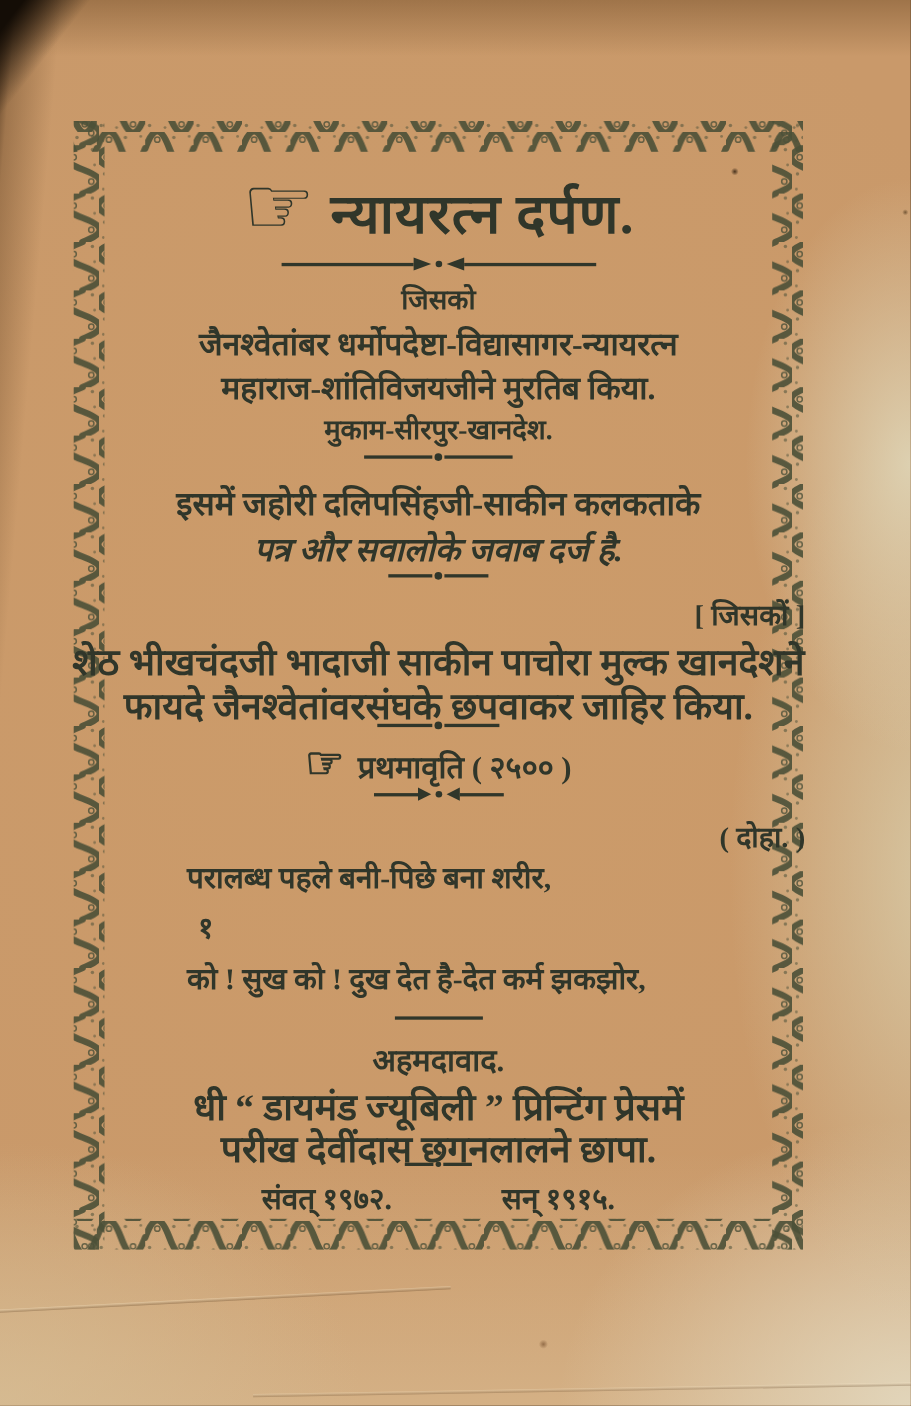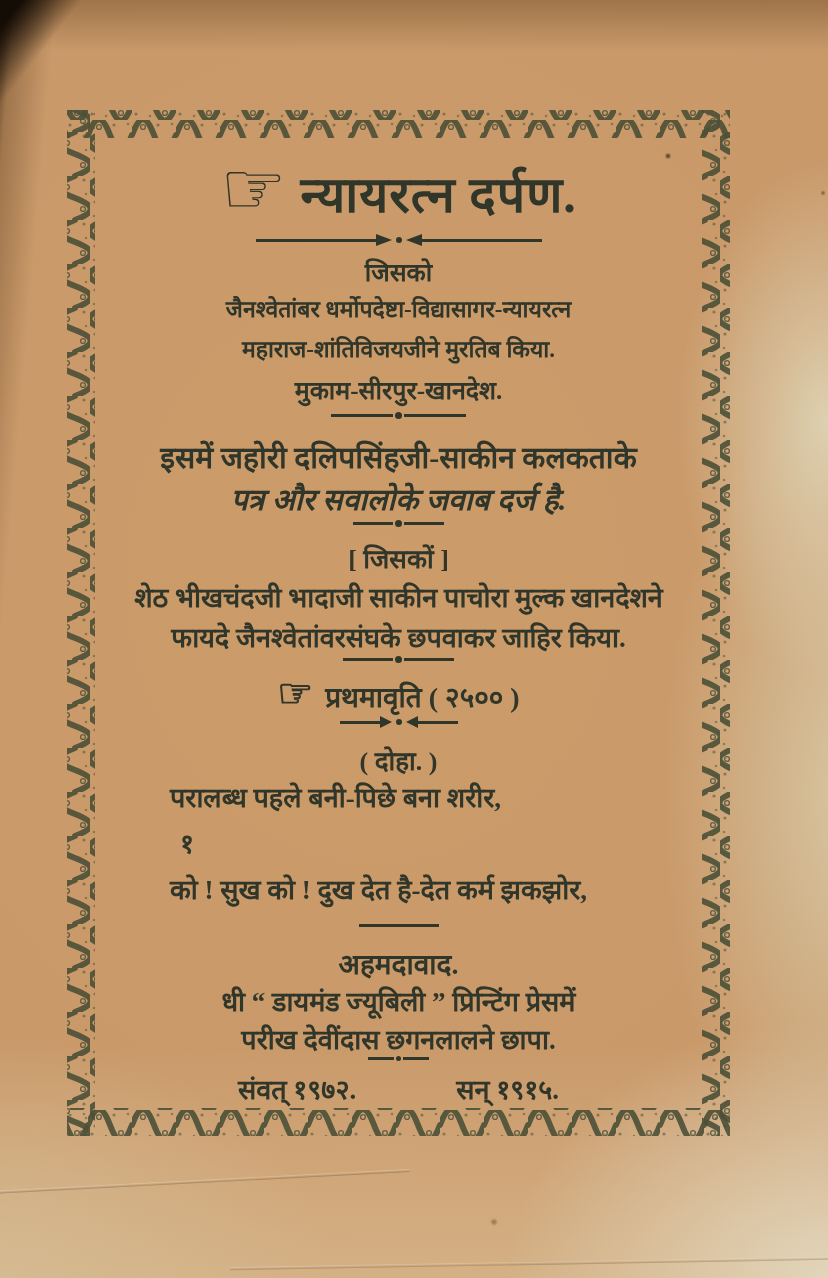--- a/index.html
+++ b/index.html
@@ -56,24 +56,24 @@
   .content{
     position:absolute;left:65px;top:108px;width:667px;height:1029px;
     color:var(--ink);text-align:center;
   }
   .abs{position:absolute;left:0;width:100%;}
   .title-row{display:flex;align-items:center;justify-content:center;gap:14px;}
   .manicule-big{font-size:74px;line-height:1;transform:translateY(-4px);}
   .manicule-small{font-size:40px;line-height:1;transform:translateY(-2px);}
   .title-text{font-size:50px;font-weight:700;letter-spacing:1px;}
   .t-bold{font-weight:700;}
-  .sz29{font-size:23px;}
+  .sz29{font-size:29px;}
   .sz30{font-size:30px;}
-  .sz27{font-size:27px;}
-  .sz26{font-size:26px;}
+  .sz27{font-size:34px;}
+  .sz26{font-size:26px;text-align:right;}
   .sz25{font-size:25px;}
   .sz28{font-size:28px;}
   
   .div-arrows{display:flex;align-items:center;justify-content:center;}
   .div-arrows .bar{height:3px;background:var(--ink);}
   .div-arrows .tri-r{width:0;height:0;border-left:16px solid var(--ink);border-top:6px solid transparent;border-bottom:6px solid transparent;}
   .div-arrows .tri-l{width:0;height:0;border-right:16px solid var(--ink);border-top:6px solid transparent;border-bottom:6px solid transparent;}
   .div-arrows .dot{width:6px;height:6px;border-radius:50%;background:var(--ink);margin:0 4px;}
   .div-dot{display:flex;align-items:center;justify-content:center;}
   .div-dot .bar{height:3px;background:var(--ink);}

